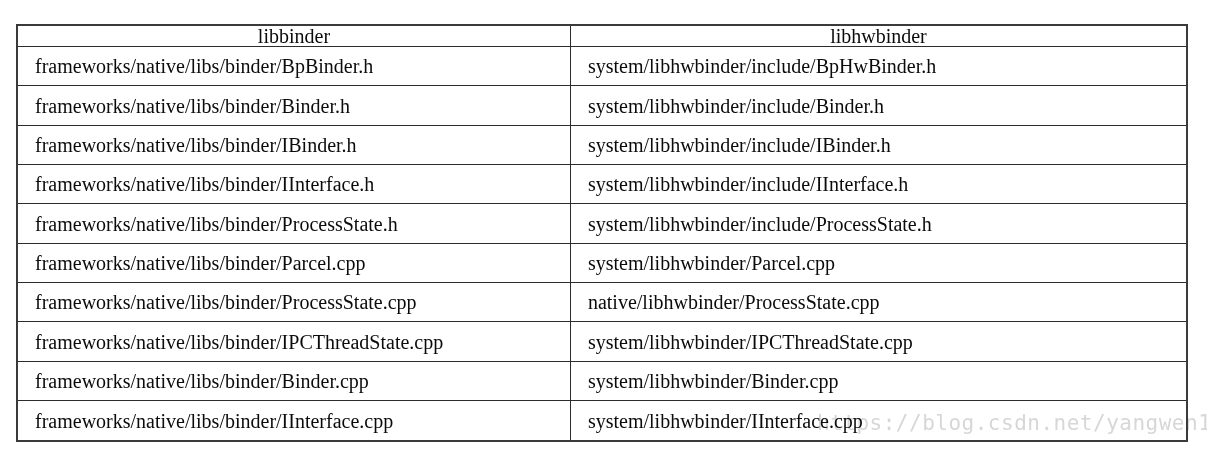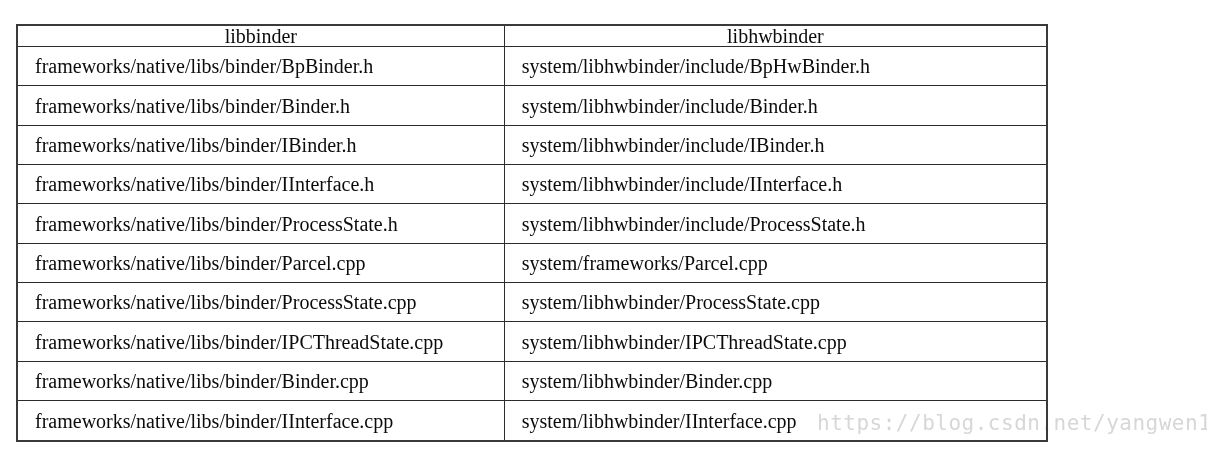--- a/index.html
+++ b/index.html
@@ -8,21 +8,21 @@
     width: 1207px;
     height: 461px;
     background: #ffffff;
     overflow: hidden;
     font-family: "Liberation Serif", "DejaVu Serif", serif;
   }
   table.cmp {
     position: absolute;
     left: 16px;
     top: 24px;
-    width: 1032px;
+    width: 1172px;
     height: 418px;
     border-collapse: collapse;
     table-layout: fixed;
     background: transparent;
     z-index: 1;
     border: 2px solid #3a3a3a;
   }
   table.cmp th,
   table.cmp td {
     border: 1px solid #2c2c2c;
@@ -91,25 +91,25 @@
         <tr>
           <td>frameworks/native/libs/binder/IInterface.h</td>
           <td>system/libhwbinder/include/IInterface.h</td>
         </tr>
         <tr>
           <td>frameworks/native/libs/binder/ProcessState.h</td>
           <td>system/libhwbinder/include/ProcessState.h</td>
         </tr>
         <tr>
           <td>frameworks/native/libs/binder/Parcel.cpp</td>
-          <td>system/frameworks/Parcel.cpp</td>
+          <td>system/libhwbinder/Parcel.cpp</td>
         </tr>
         <tr>
           <td>frameworks/native/libs/binder/ProcessState.cpp</td>
-          <td>system/libhwbinder/ProcessState.cpp</td>
+          <td>native/libhwbinder/ProcessState.cpp</td>
         </tr>
         <tr>
           <td>frameworks/native/libs/binder/IPCThreadState.cpp</td>
           <td>system/libhwbinder/IPCThreadState.cpp</td>
         </tr>
         <tr>
           <td>frameworks/native/libs/binder/Binder.cpp</td>
           <td>system/libhwbinder/Binder.cpp</td>
         </tr>
         <tr>

